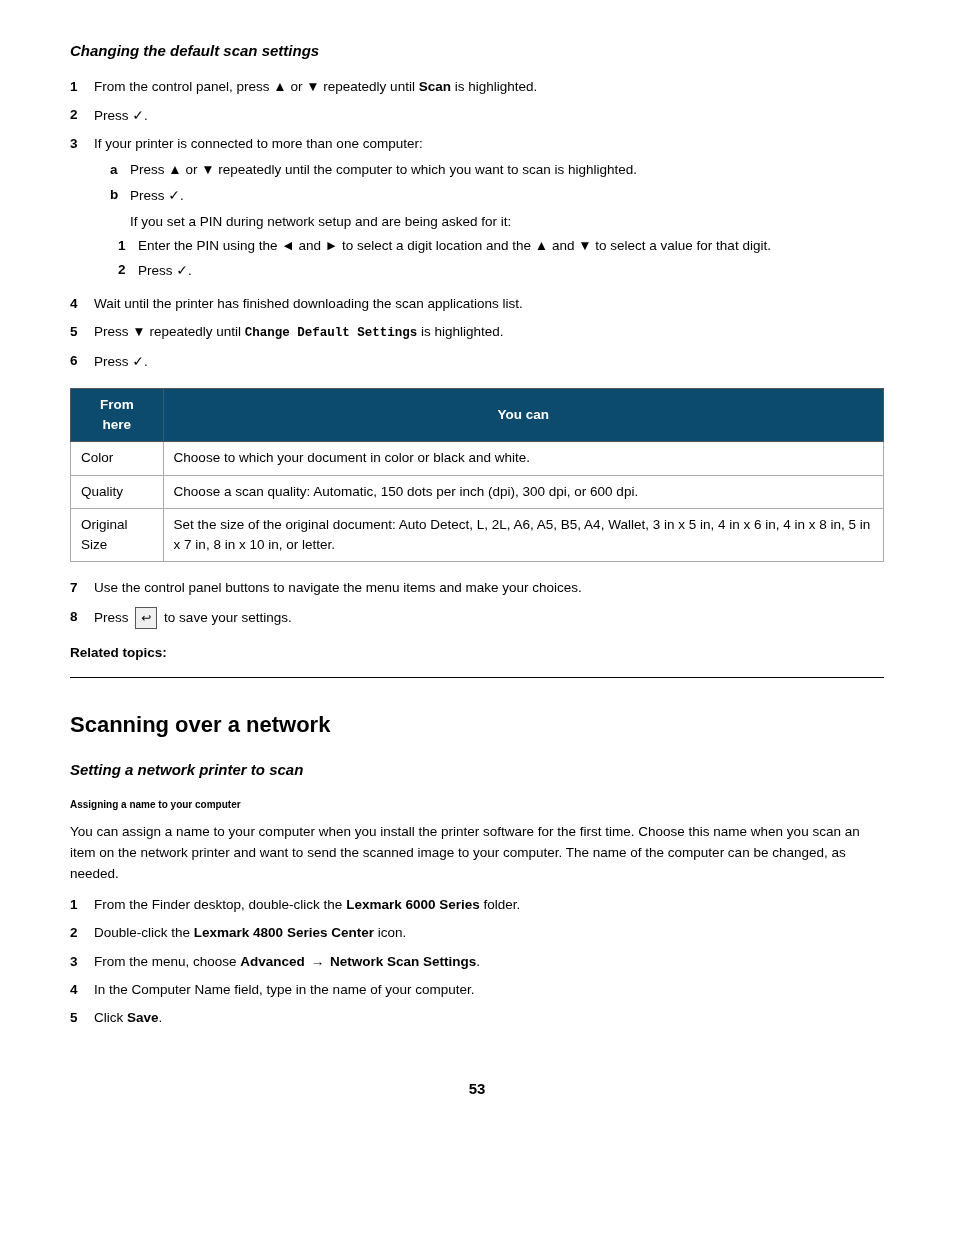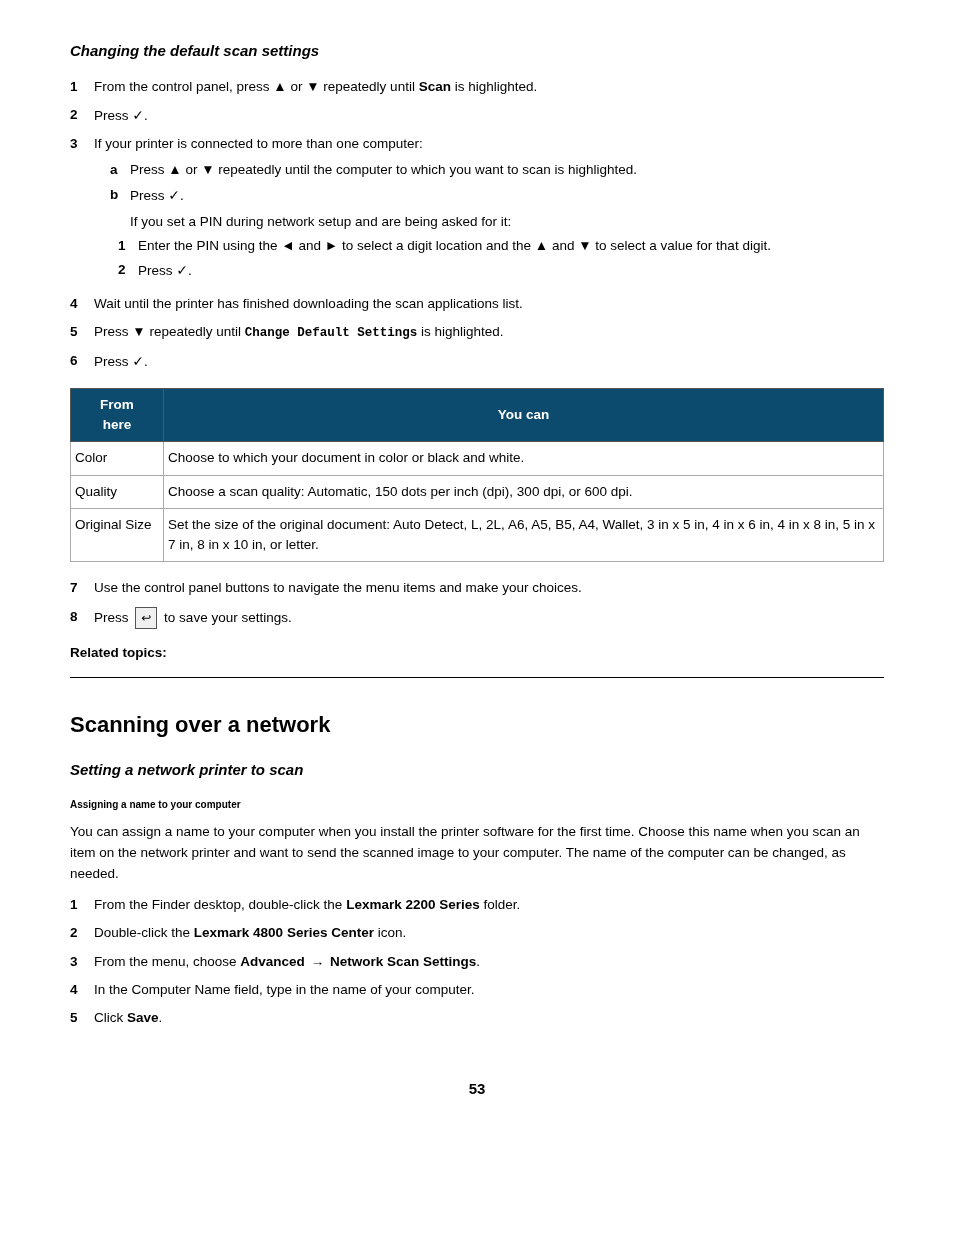--- a/index.html
+++ b/index.html
@@ -109,21 +109,21 @@
     table.info-table th {
       background: #0c4a6e;
       color: #fff;
       font-weight: bold;
       padding: 6px 16px;
       border: 1px solid #555;
       text-align: center;
     }
 
     table.info-table td {
-      padding: 6px 4px;
+      padding: 6px 10px;
       border: 1px solid #aaa;
       vertical-align: top;
     }
 
     .related-topics {
       margin: 14px 0;
     }
 
     .related-topics .rt-title {
       font-weight: bold;
@@ -335,21 +335,21 @@
 
 <h3 class="bold-title">Assigning a name to your computer</h3>
 
 <p class="body-para">You can assign a name to your computer when you install the printer software for the first time. Choose this name when you scan an item on the network printer and want to send the scanned image to your computer. The name of the computer can be changed, as needed.</p>
 
 <ol class="step-list">
   <li>
     <span class="step-num">1</span>
     <span class="step-content">
       <span>From the Finder desktop, double-click the</span>
-      <strong>Lexmark 2200 Series</strong>
+      <strong>Lexmark 6000 Series</strong>
       <span>folder.</span>
     </span>
   </li>
   <li>
     <span class="step-num">2</span>
     <span class="step-content">
       <span>Double-click the</span>
       <strong>Lexmark 4800 Series Center</strong>
       <span>icon.</span>
     </span>

